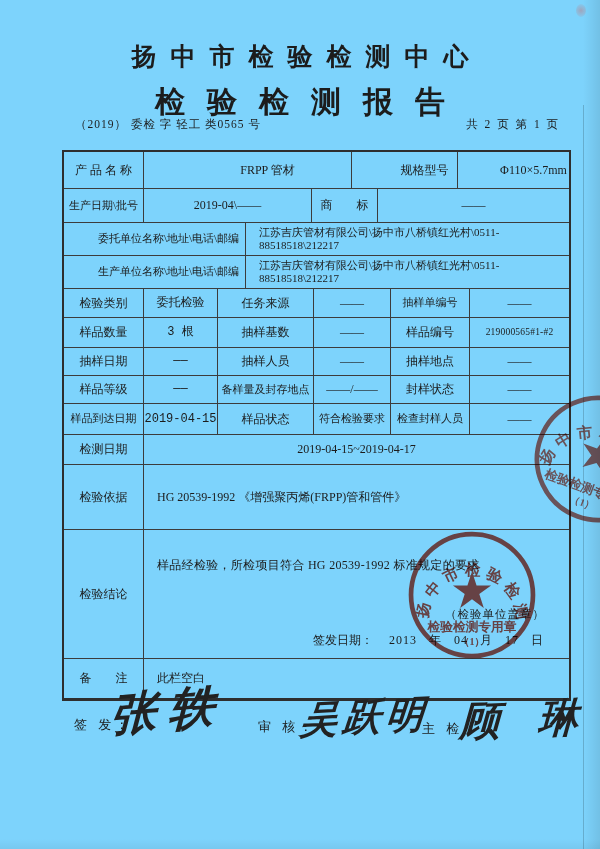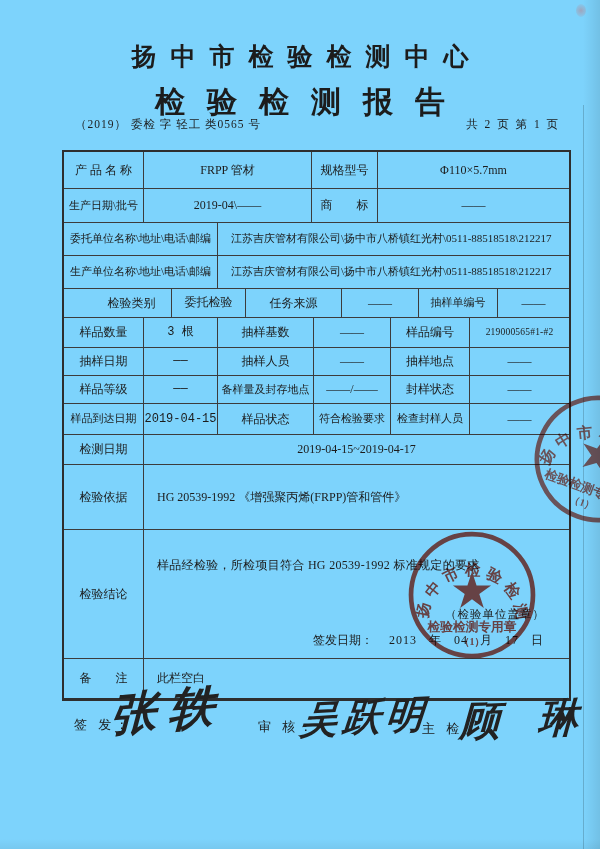--- a/index.html
+++ b/index.html
@@ -35,21 +35,21 @@
   .c{box-sizing:border-box;border-right:1px solid #3c3c3c;display:flex;
      align-items:center;justify-content:center;text-align:center;
      font-size:12px;line-height:1.2;overflow:hidden;}
   .c.last{border-right:none;flex:1;}
   .c.left{justify-content:flex-start;text-align:left;padding-left:13px;}
   .c.sm{font-size:11px;}
   .c.xs{font-size:9.5px;letter-spacing:.2px;}
   .w80{width:80px;flex:none;} .w168{width:168px;flex:none;} .w66{width:66px;flex:none;}
   .w154{width:154px;flex:none;} .w74{width:74px;flex:none;font-family:Liberation Mono, monospace;} .w96{width:96px;flex:none;}
   .w77{width:77px;flex:none;} .w79{width:79px;flex:none;}
-  .h36{height:36px;} .h33{height:33px;} .h32{height:32px;} .h28{height:28px;padding-left:28px;}
+  .h36{height:36px;gap:40px;} .h33{height:33px;} .h32{height:32px;padding-left:28px;} .h28{height:28px;}
   .h29{height:29px;} .h27{height:27px;} .h30{height:30px;} .h64{height:64px;} .h128{height:128px;} .h39{height:39px;}
 
   .concl-cell{position:relative;display:block;}
   .concl-text{position:absolute;top:28px;left:13px;font-size:12px;letter-spacing:.3px;}
   .stamp-note{position:absolute;top:78px;right:24px;font-size:11.5px;letter-spacing:1px;}
   .issue-line{position:absolute;bottom:11px;right:25px;font-size:12px;}
   .issue-date{margin-left:16px;word-spacing:8px;letter-spacing:1px;}
 
   
   .signatures{position:absolute;left:62px;top:690px;width:509px;height:90px;}

